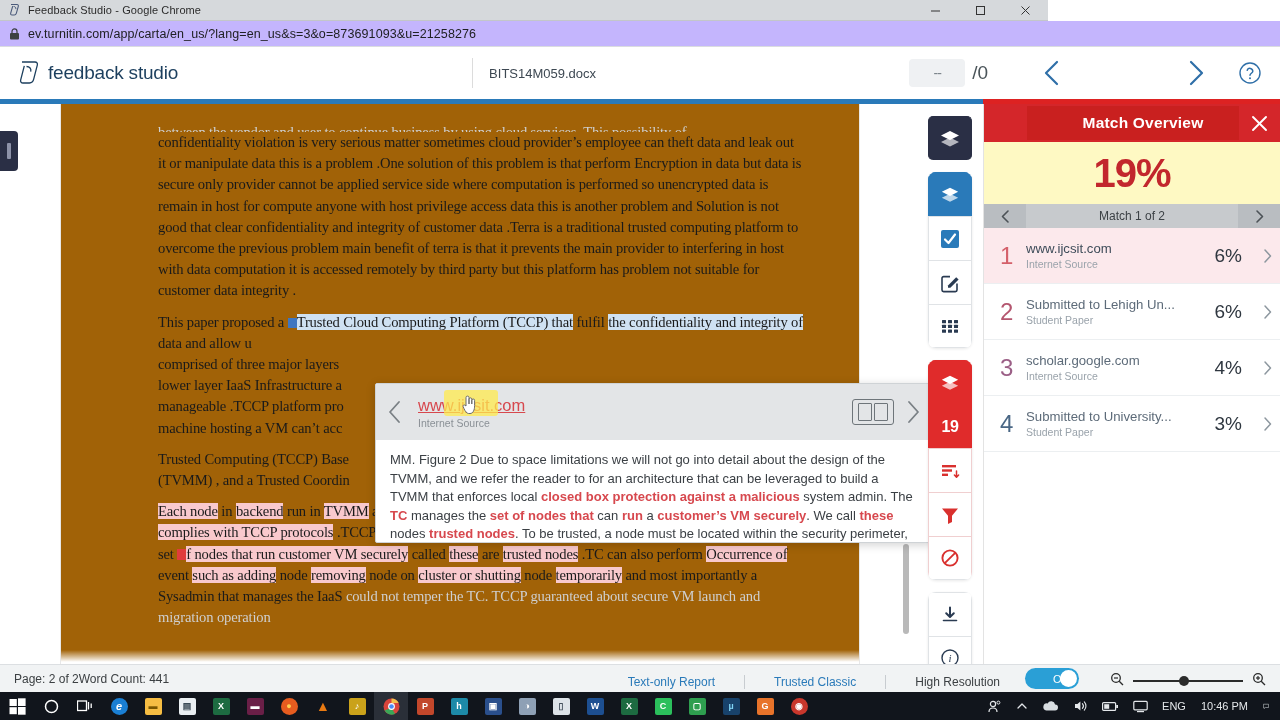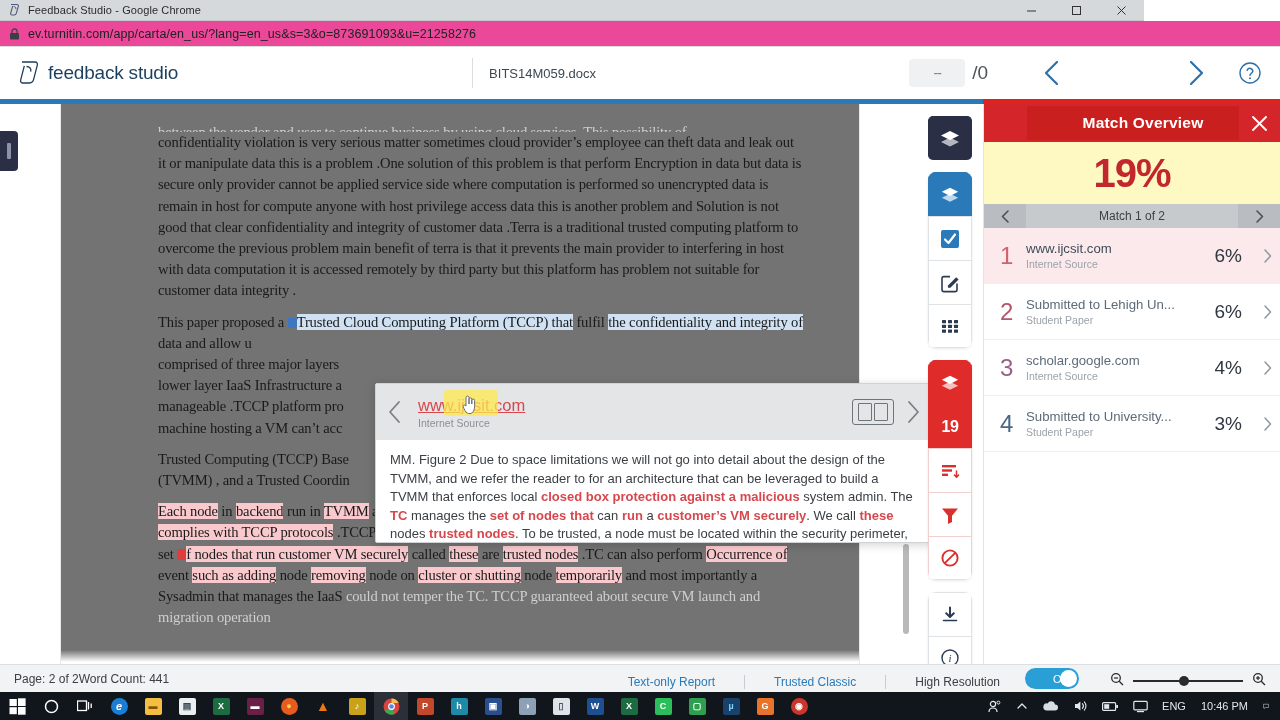--- a/index.html
+++ b/index.html
@@ -6,21 +6,21 @@
   html, body {
     width: 1280px; height: 720px;
     overflow: hidden;
     font-family: "Liberation Sans", sans-serif;
     background: #fff;
   }
   #app { position: relative; width: 1280px; height: 720px; }
 
   
   .titlebar {
-    position: absolute; left: 0; top: 0; width: 1144px; height: 21px;
+    position: absolute; left: 0; top: 0; width: 1048px; height: 21px;
     background: #d6d9dc;
     display: flex; align-items: center;
     border-bottom: 1px solid #c3c6c9;
   }
   .tb-favicon {
     width: 14px; height: 14px; margin-left: 8px; margin-right: 6px;
     position: relative; flex: none;
   }
   .tb-favicon svg { display:block; }
   .tb-title {
@@ -31,21 +31,21 @@
     margin-left: auto; display: flex; height: 21px;
   }
   .tb-btn {
     width: 45px; height: 21px; display: flex; align-items: center; justify-content: center;
     color: #333; font-size: 12px; line-height: 1;
   }
 
   
   .omnibar {
     position: absolute; left: 0; top: 21px; width: 1280px; height: 26px;
-    background: #ec4899; display: flex; align-items: center;
+    background: #c4b5fd; display: flex; align-items: center;
     border-bottom: 1px solid #dadce0;
   }
   .lock-icon { margin-left: 9px; margin-right: 8px; display:flex; }
   .url { font-size: 12.5px; color: #202124; white-space: nowrap; letter-spacing: .1px;}
 
   
   .fs-header {
     position: absolute; left: 0; top: 47px; width: 1280px; height: 52px;
     background: #fff; display: flex; align-items: center;
   }
@@ -78,21 +78,21 @@
     position: absolute; left: 983px; top: 99px; width: 297px; height: 5px; background: #d22;
   }
 
   
   .doc-pane {
     position: absolute; left: 0; top: 104px; width: 921px; height: 560px;
     background: #fff; overflow: hidden;
   }
   .doc-page {
     position: absolute; left: 60px; top: 0; width: 800px; height: 560px;
-    background: #737373;
+    background: #a16207;
     border-left: 1px solid #e8e8e8; border-right: 1px solid #e8e8e8;
   }
   .doc-body {
     position: absolute; left: 97px; top: 18px; width: 645px;
     font-size: 14.6px; line-height: 21.2px; color: #1a1a1a;
     font-family: "Liberation Serif", serif;
     letter-spacing: -.15px;
   }
   .doc-body p { margin-bottom: 10px; }
   .clipped-line {

